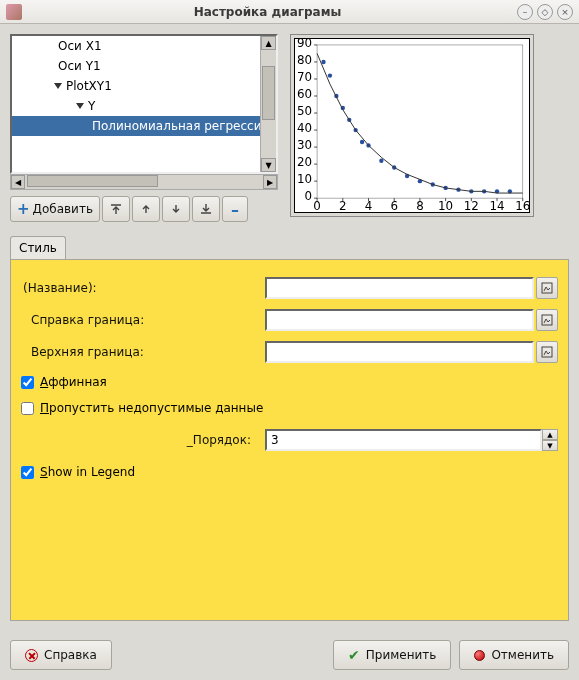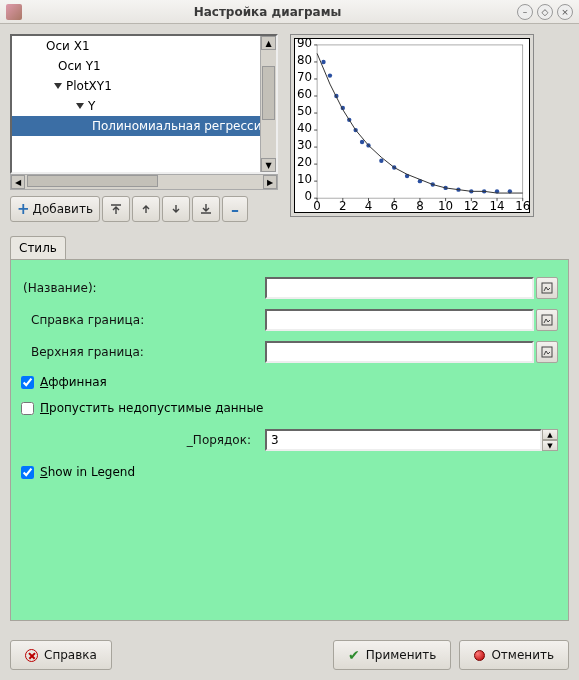--- a/index.html
+++ b/index.html
@@ -34,21 +34,21 @@
 .tbtn .minus { color:#2a6fb5; font-weight:bold; font-size:16px; }
 .tbtn svg { width:14px; height:14px; }
 
 .preview { width: 244px; height: 183px; border:1px solid #888; background:#dcdad5; padding:3px; }
 .chartbox { background:#fff; width:100%; height:100%; border:1px solid #000; position:relative; }
 
 .tabs { margin-top:14px; }
 .tabbar { display:flex; }
 .tab { padding:4px 8px; border:1px solid #a7a49c; background:#e9e7e1; border-bottom:none; border-radius:3px 3px 0 0; margin-right:-1px; position:relative; }
 .tab.active { background:#dcdad5; top:1px; z-index:2; }
-.tabbody { border:1px solid #a7a49c; padding:14px 10px 20px; min-height:362px; background:#86efac; }
+.tabbody { border:1px solid #a7a49c; padding:14px 10px 20px; min-height:362px; background:#fde047; }
 
 .formrow { display:flex; align-items:center; height:28px; margin-bottom:4px; }
 .formrow .lbl { width:244px; color:#111; padding-left:2px; }
 .formrow .inp { flex:1; height:22px; background:#fff; border:2px solid #888; border-top-color:#666; border-left-color:#666; border-right-color:#eee; border-bottom-color:#eee; padding:0 4px; }
 .formrow .sqbtn { width:22px; height:22px; margin-left:2px; background:linear-gradient(#f3f1ee,#dedbd4); border:1px solid #a7a49c; border-radius:2px; display:flex; align-items:center; justify-content:center; }
 
 .chkrow { display:flex; align-items:center; height:24px; margin-bottom:2px; }
 .chkrow input { width:13px; height:13px; margin-right:6px; }
 .chkrow .u { text-decoration: underline; }
 
@@ -75,21 +75,21 @@
   <div class="wicon">–</div>
   <div class="wicon">◇</div>
   <div class="wicon">×</div>
 </div>
 
 <div class="content">
   <div class="topzone">
     <div class="treebox">
       <div class="tree">
         <div class="tree-inner" id="tree-inner">
-            <div class="tree-row" style="padding-left: 34px;">
+            <div class="tree-row" style="padding-left: 46px;">
               <span>Оси X1</span>
             </div>
             <div class="tree-row" style="padding-left: 46px;">
               <span>Оси Y1</span>
             </div>
             <div class="tree-row" style="padding-left: 42px;">
               <span class="tri"></span>
               <span>PlotXY1</span>
             </div>
             <div class="tree-row" style="padding-left: 64px;">

